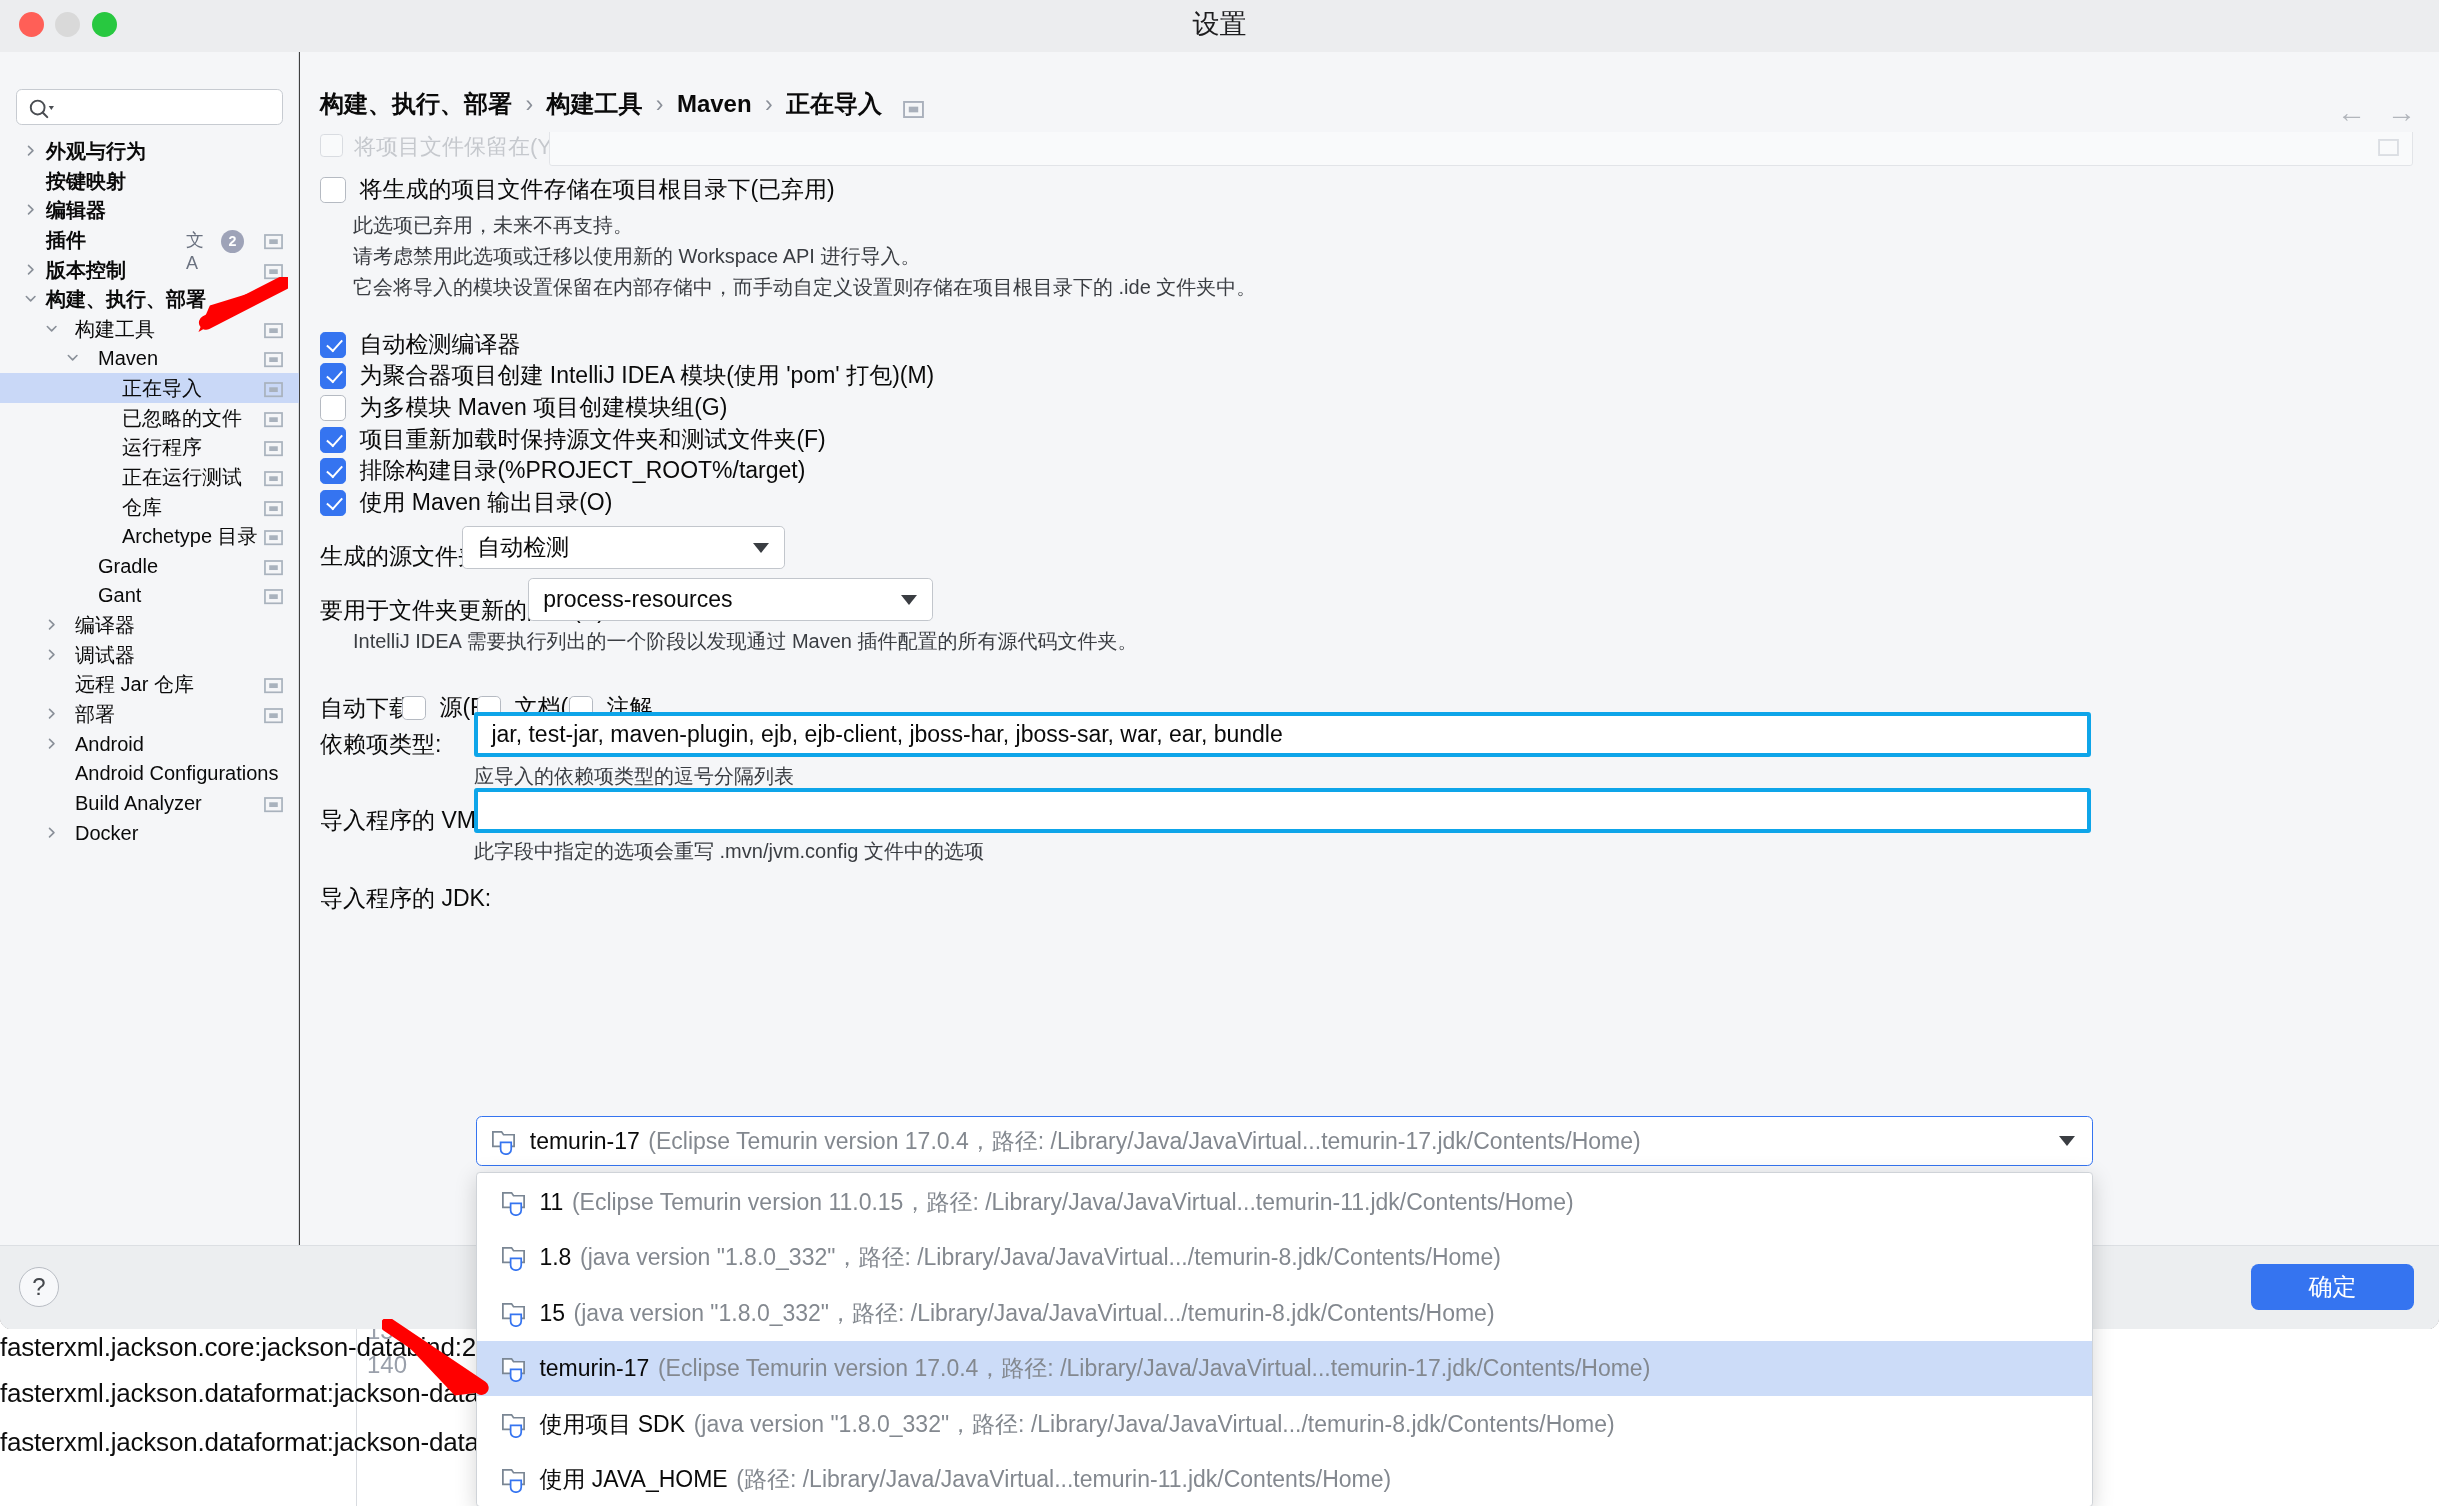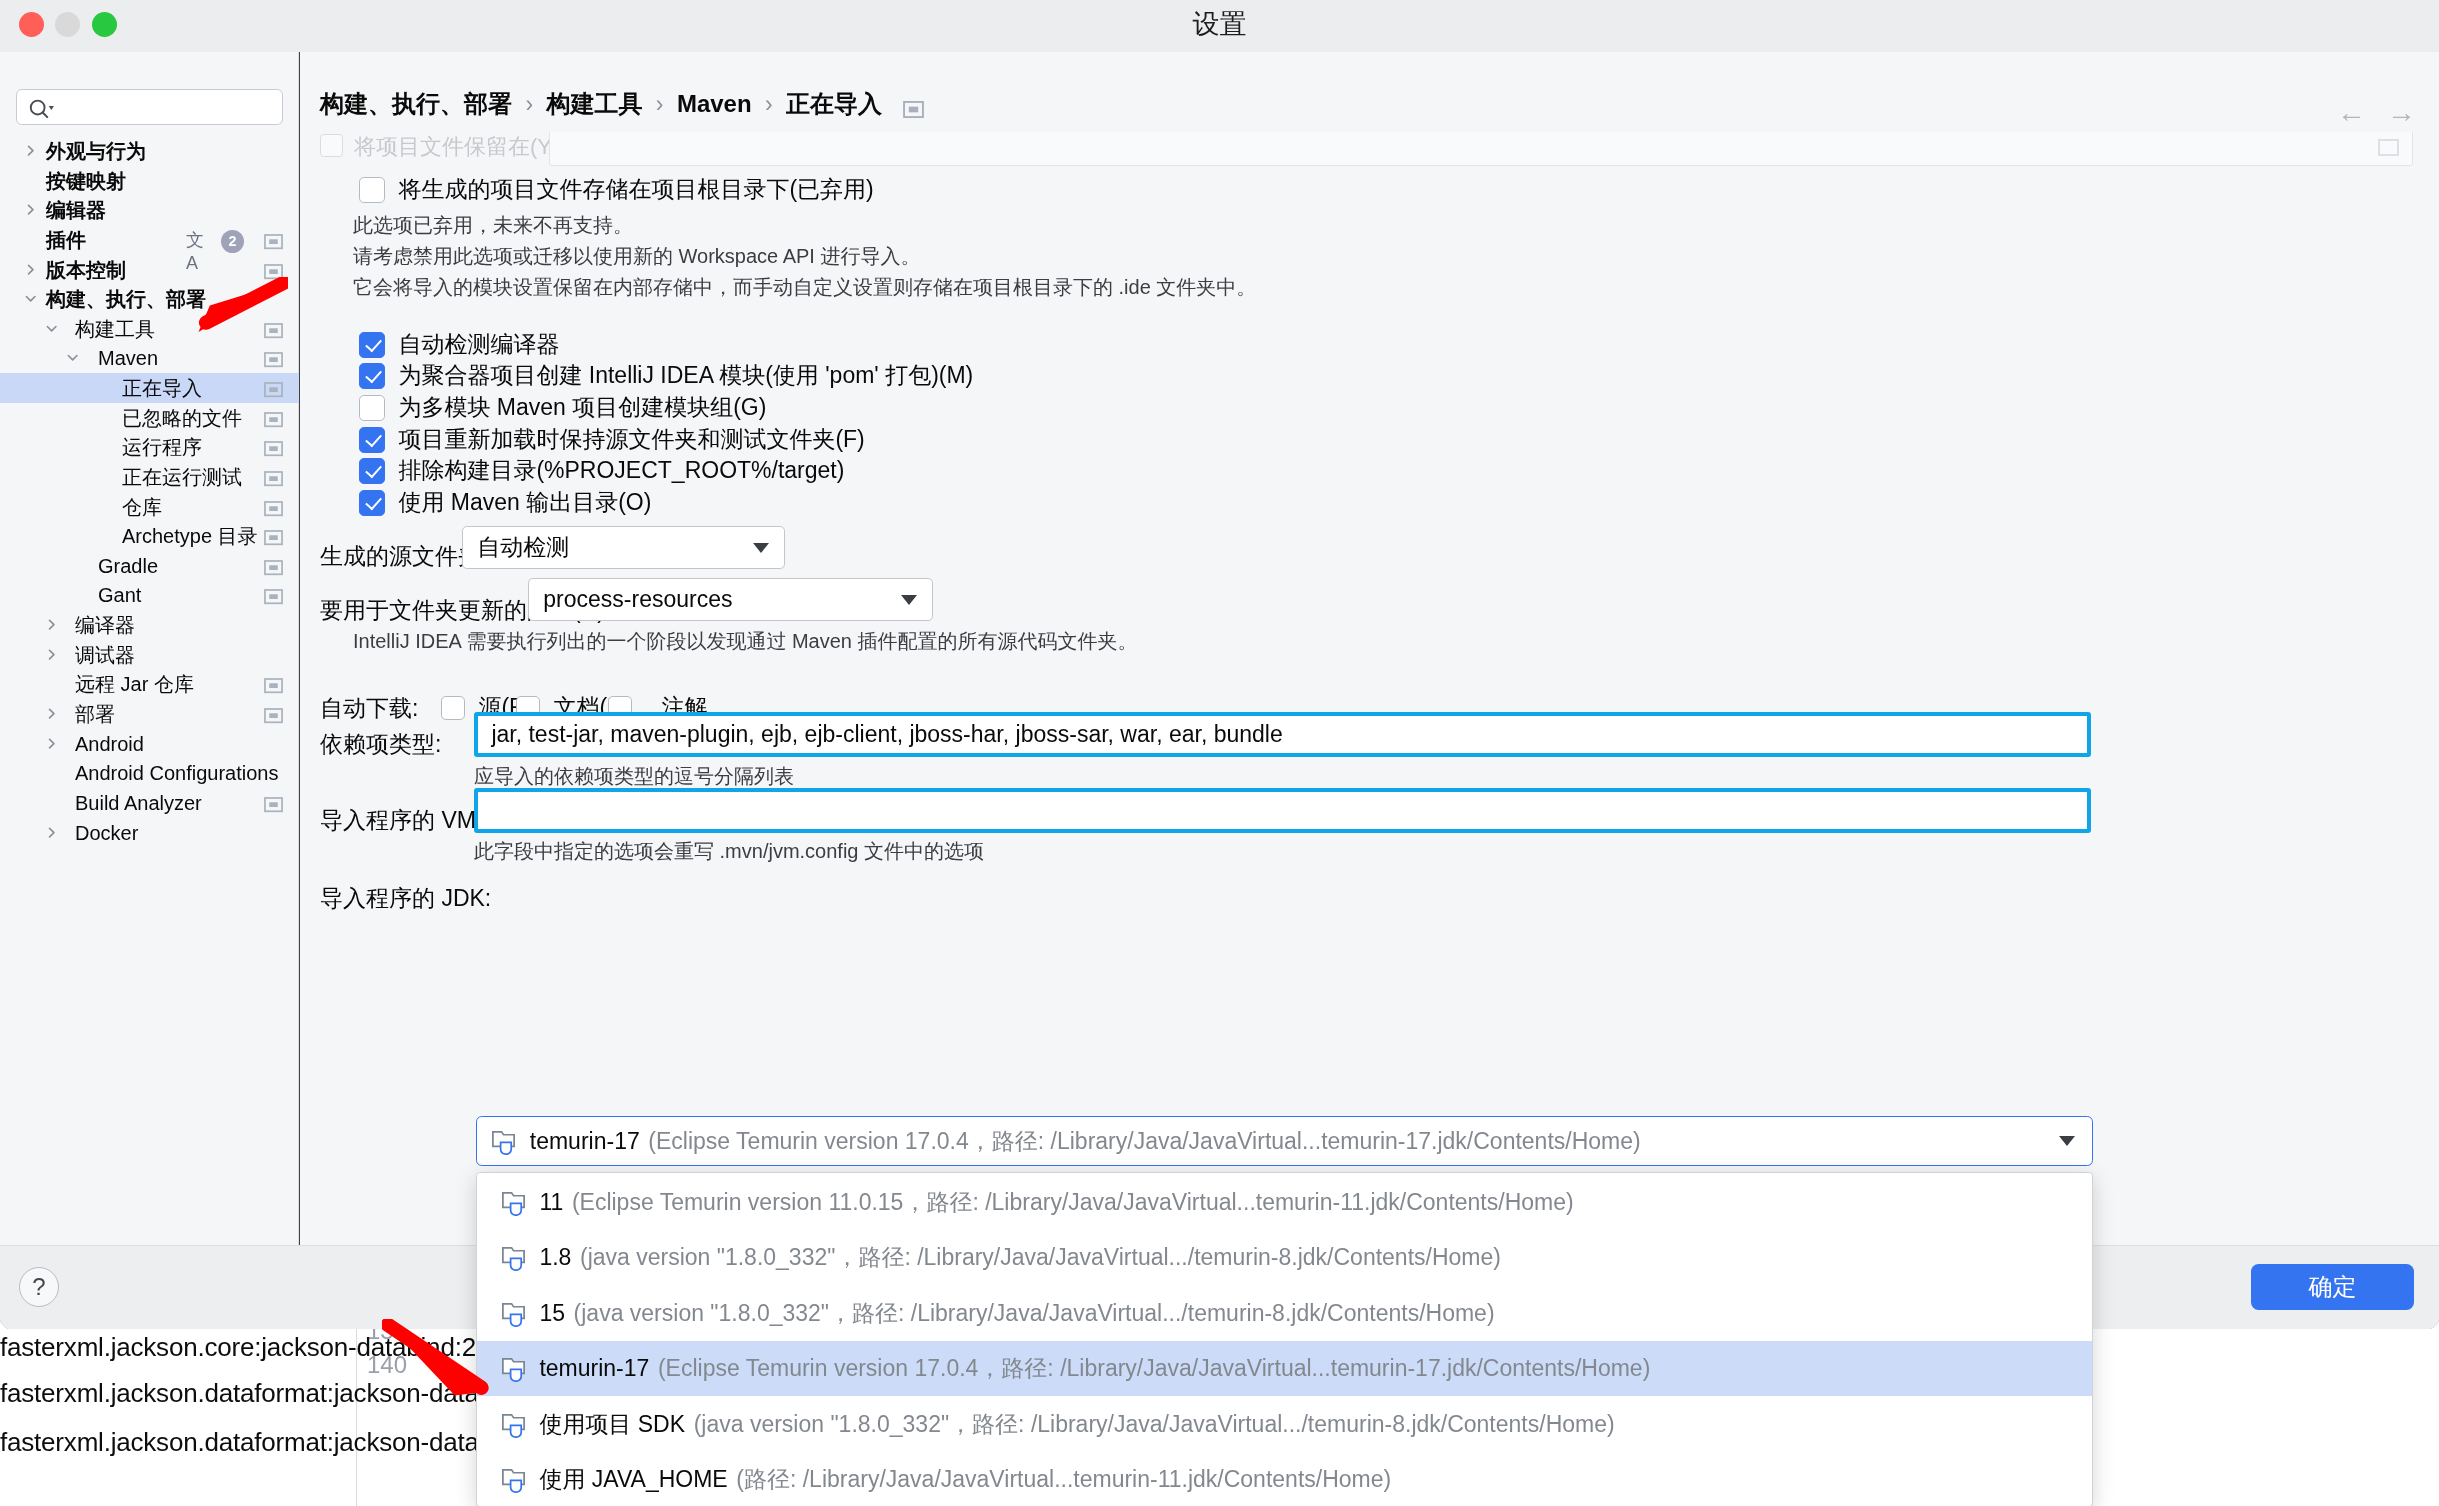--- a/index.html
+++ b/index.html
@@ -96,21 +96,21 @@
   }
   
   #clipped-row { position:absolute; left:20px; top:-7.6px; width:2093px; height:38px; opacity:0.45; }
   #clipped-cb { position:absolute; left:0; top:9.6px; width:23px; height:23px;
      border:1.9px solid #b9bec6; border-radius:3.8px; background:#fff; }
   #clipped-label { position:absolute; left:34px; top:7.6px; font-size:22px; color:#8d929a; white-space:nowrap; }
   #clipped-field { position:absolute; left:229px; top:1.9px; width:1864px; height:40px;
      border:1px solid #ccd0d6; background:#fff; border-radius:2.9px; }
   #clipped-field-btn { position:absolute; right:13.4px; top:11.5px; width:21px; height:17px; }
 
-  .cb-row { position:absolute; display:flex; align-items:center;margin-left:39px; }
+  .cb-row { position:absolute; display:flex; align-items:center; }
   .cbox {
     width:26px; height:26px; border-radius:4.8px; border:1.4px solid #b5bac2;
     background:#fff; flex:none; position:relative;
   }
   .cbox.checked { background:#3574f0; border-color:#3574f0; }
   .cbox.checked::after {
     content:""; position:absolute; left:8.6px; top:3.8px; width:6.7px; height:13.4px;
     border:solid #fff; border-width:0 2.9px 2.9px 0; transform:rotate(42deg);
   }
   .cb-label { margin-left:13.4px; font-size:23px; color:#0a0a0a; white-space:nowrap; }
@@ -497,21 +497,21 @@
 
       <div class="field-label" style="left:20px; top:561px;">自动下载:</div>
       <div class="cb-row" style="left:102px; top:560px;">
         <div class="small-cb"></div>
         <div class="cb-label">源(R)</div>
       </div>
       <div class="cb-row" style="left:177px; top:560px;">
         <div class="small-cb"></div>
         <div class="cb-label">文档(D)</div>
       </div>
-      <div class="cb-row" style="left:269px; top:560px;gap:16px;">
+      <div class="cb-row" style="left:269px; top:560px;">
         <div class="small-cb"></div>
         <div class="cb-label">注解</div>
       </div>
 
       <div class="field-label" style="left:20px; top:597px;">依赖项类型:</div>
       <div class="textfield" style="left:174px; top:580px; width:1617px; height:45px;">
         <span>jar, test-jar, maven-plugin, ejb, ejb-client, jboss-har, jboss-sar, war, ear, bundle</span>
       </div>
       <div class="hint" style="left:174px; top:629px;">应导入的依赖项类型的逗号分隔列表</div>
 

